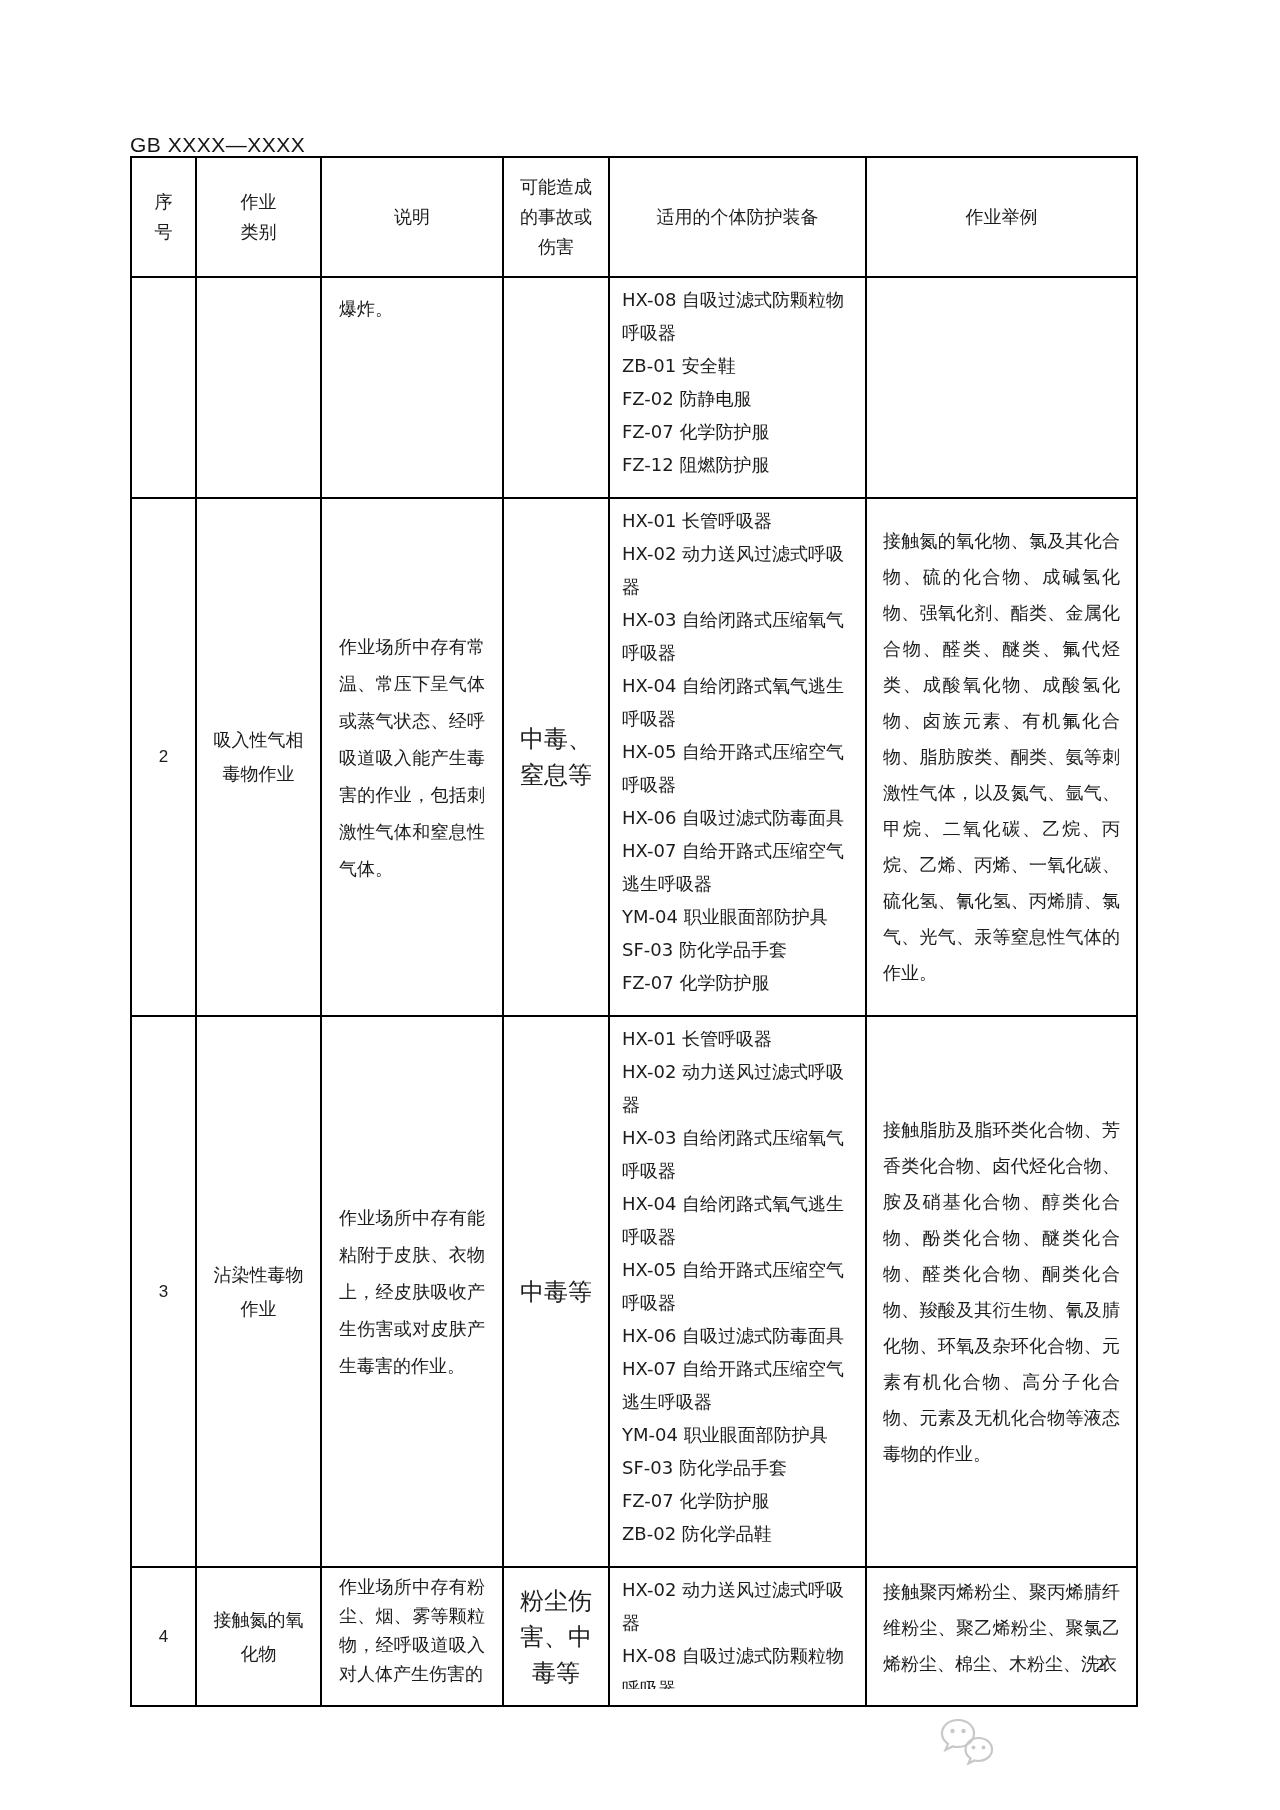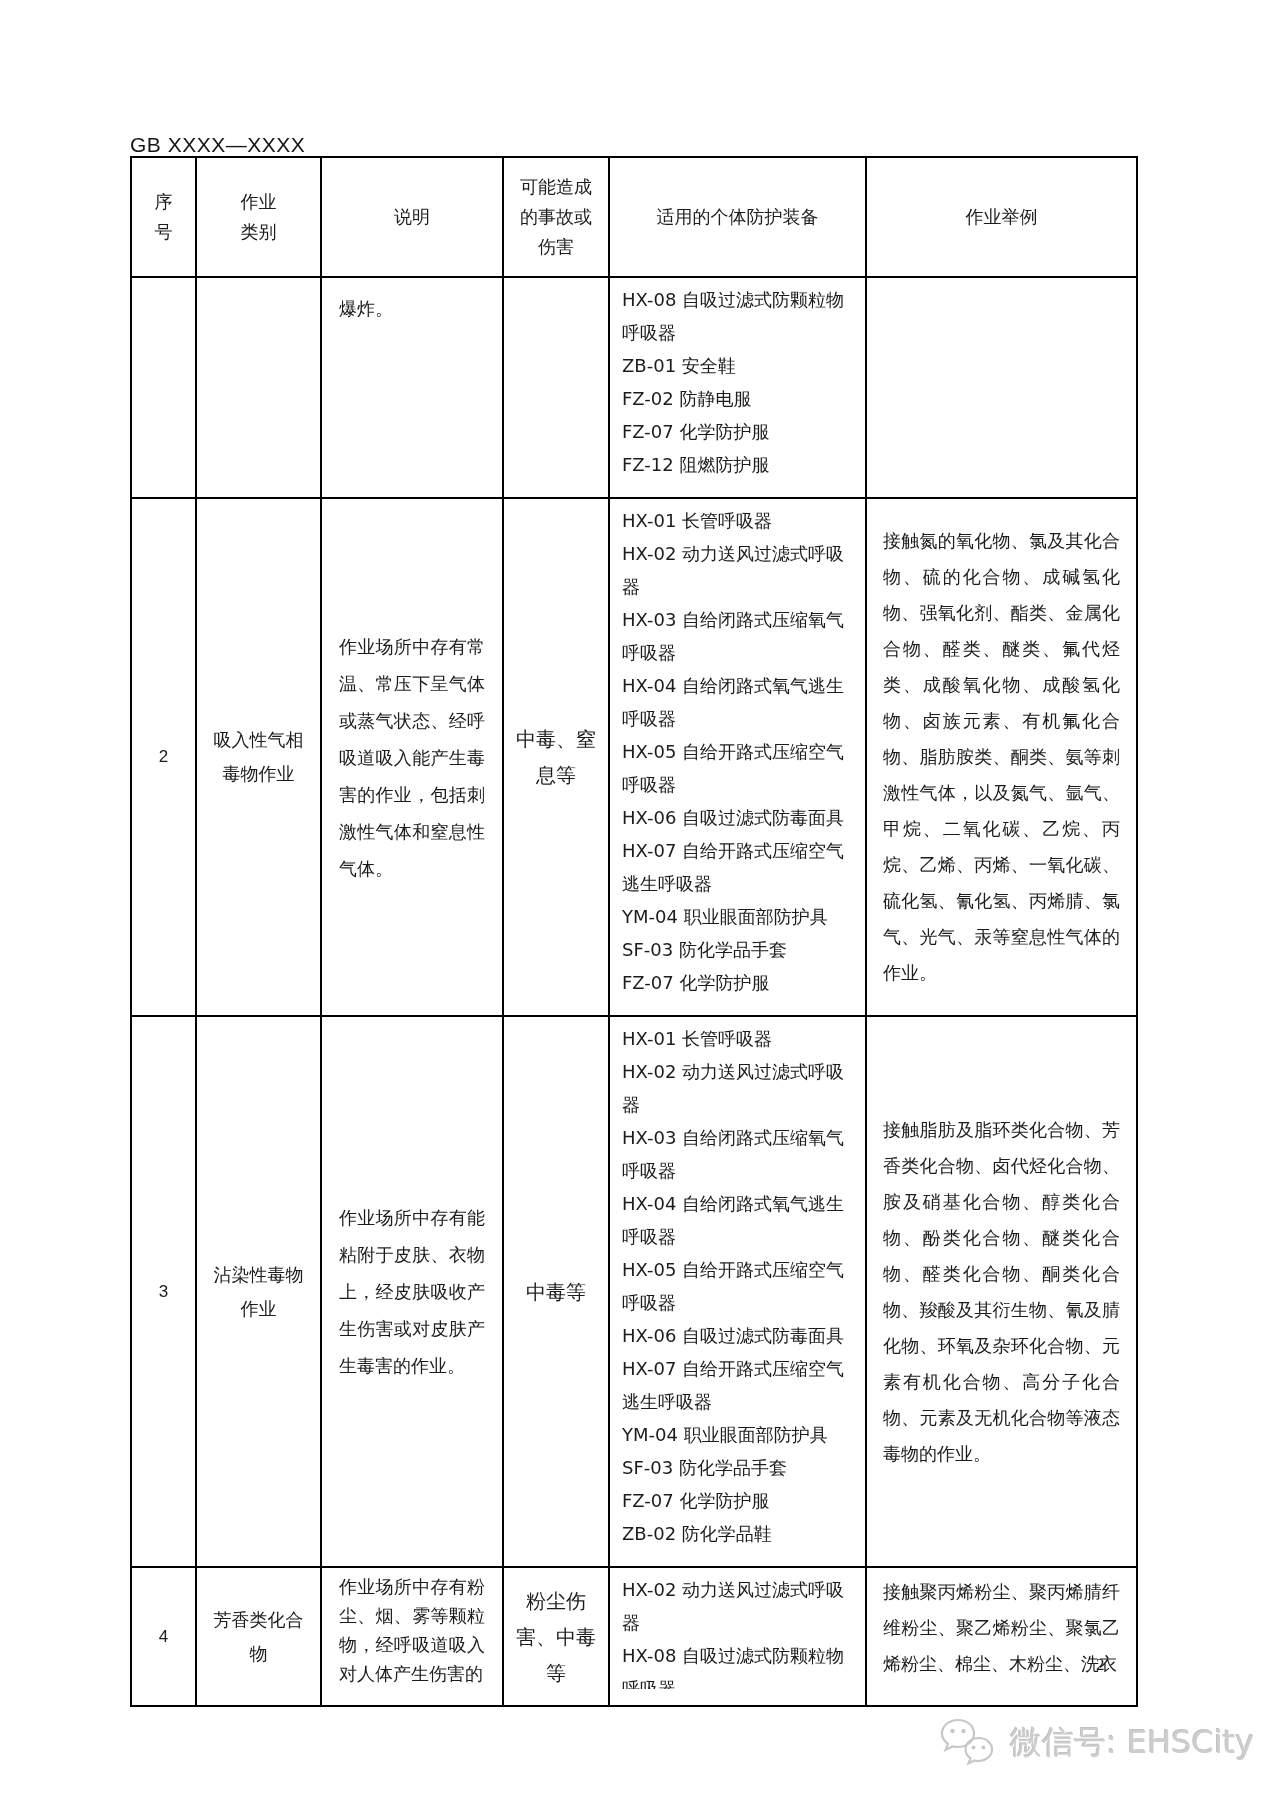--- a/index.html
+++ b/index.html
@@ -46,21 +46,21 @@
   td.cell-category {
     text-align:center; vertical-align:middle;
     font-size:18px; line-height:34px; padding:0 8px;
   }
   td.cell-description {
     text-align:justify; vertical-align:middle;
     font-size:18px; line-height:37px; padding:0 17px;
   }
   td.cell-hazard {
     text-align:center; vertical-align:middle;
-    font-size:20px; line-height:36px; padding:0 12px;
+    font-size:24px; line-height:36px; padding:0 12px;
   }
   td.cell-ppe {
     vertical-align:top; text-align:left;
     font-size:18px; line-height:33px; padding:5px 12px 16px 12px;
   }
   td.cell-examples {
     text-align:justify; vertical-align:middle;
     font-size:18px; line-height:36px; padding:8px 16px;
   }
   .ppe-list { white-space:pre-line; }
@@ -201,21 +201,21 @@
         </td>
       <td class="cell-examples">
           <div class="cell-inner">接触脂肪及脂环类化合物、芳香类化合物、卤代烃化合物、胺及硝基化合物、醇类化合物、酚类化合物、醚类化合物、醛类化合物、酮类化合物、羧酸及其衍生物、氰及腈化物、环氧及杂环化合物、元素有机化合物、高分子化合物、元素及无机化合物等液态毒物的作业。</div>
         </td>
     </tr>
     <tr class="row-4">
       <td class="cell-no">
           <div class="cell-inner">4</div>
         </td>
       <td class="cell-category">
-          <div class="cell-inner">芳香类化合物</div>
+          <div class="cell-inner">接触氮的氧化物</div>
         </td>
       <td class="cell-description">
           <div class="cell-inner">作业场所中存有粉尘、烟、雾等颗粒物，经呼吸道吸入对人体产生伤害的</div>
         </td>
       <td class="cell-hazard">
           <div class="cell-inner">粉尘伤害、中毒等</div>
         </td>
       <td class="cell-ppe">
           <div class="cell-inner ppe-list">HX-02 动力送风过滤式呼吸器
 HX-08 自吸过滤式防颗粒物呼吸器</div>
@@ -235,14 +235,13 @@
       <path d="M38 17.5 C38 25.5 30.4 31 21.5 31 C19.8 31 18.1 30.8 16.5 30.4 L9.5 34 L12 27.8 C8.6 25.3 6 21.8 6 17.5 C6 9.5 13.2 4 22 4 C30.8 4 38 9.5 38 17.5 Z"></path>
       <path d="M56 33.5 C56 40 49.8 45 42.5 45 C41 45 39.6 44.8 38.3 44.5 L32.5 47.5 L34.5 42.4 C31.7 40.3 29.5 37.3 29.5 33.5 C29.5 27 35.2 22 42.7 22 C50.2 22 56 27 56 33.5 Z"></path>
     </g>
     <g fill="#c8c8c8">
       <circle cx="16.5" cy="15" r="2.2"></circle>
       <circle cx="27.5" cy="15" r="2.2"></circle>
       <circle cx="37.5" cy="31.5" r="1.9"></circle>
       <circle cx="47.5" cy="31.5" r="1.9"></circle>
     </g>
   </svg>
-  <span class="watermark-text">微信号: EHSCity</span>
 </div>
 
 </body></html>

